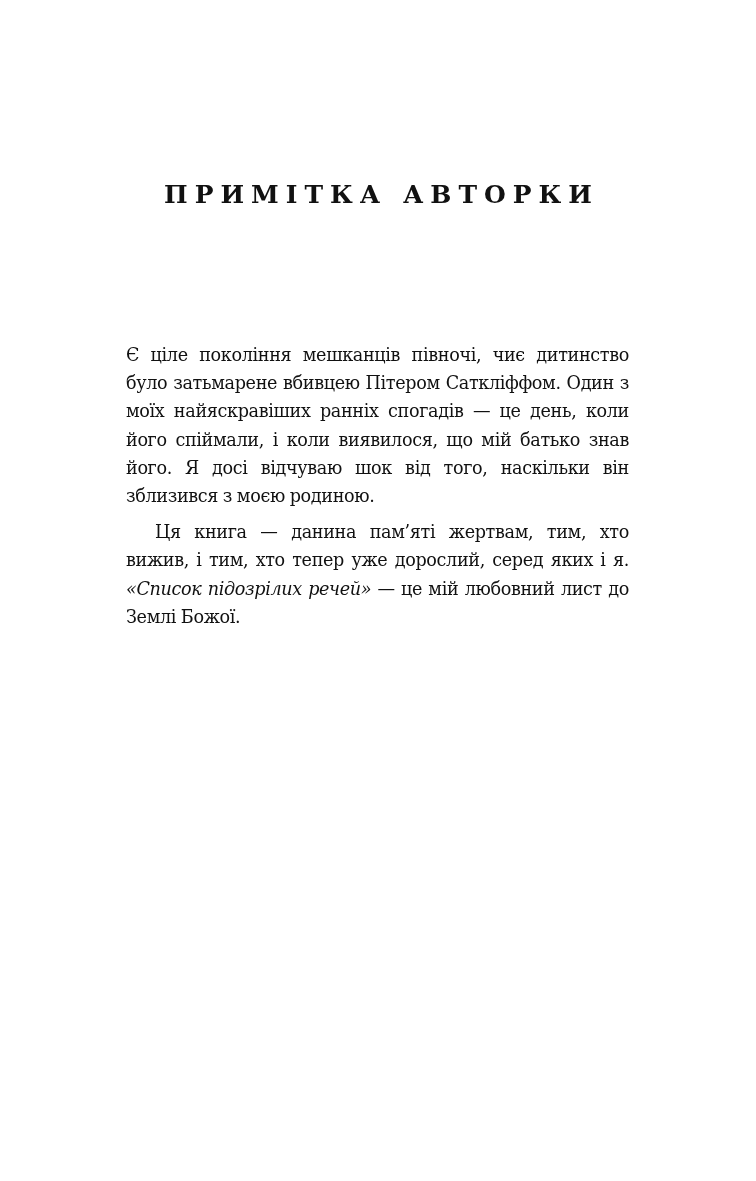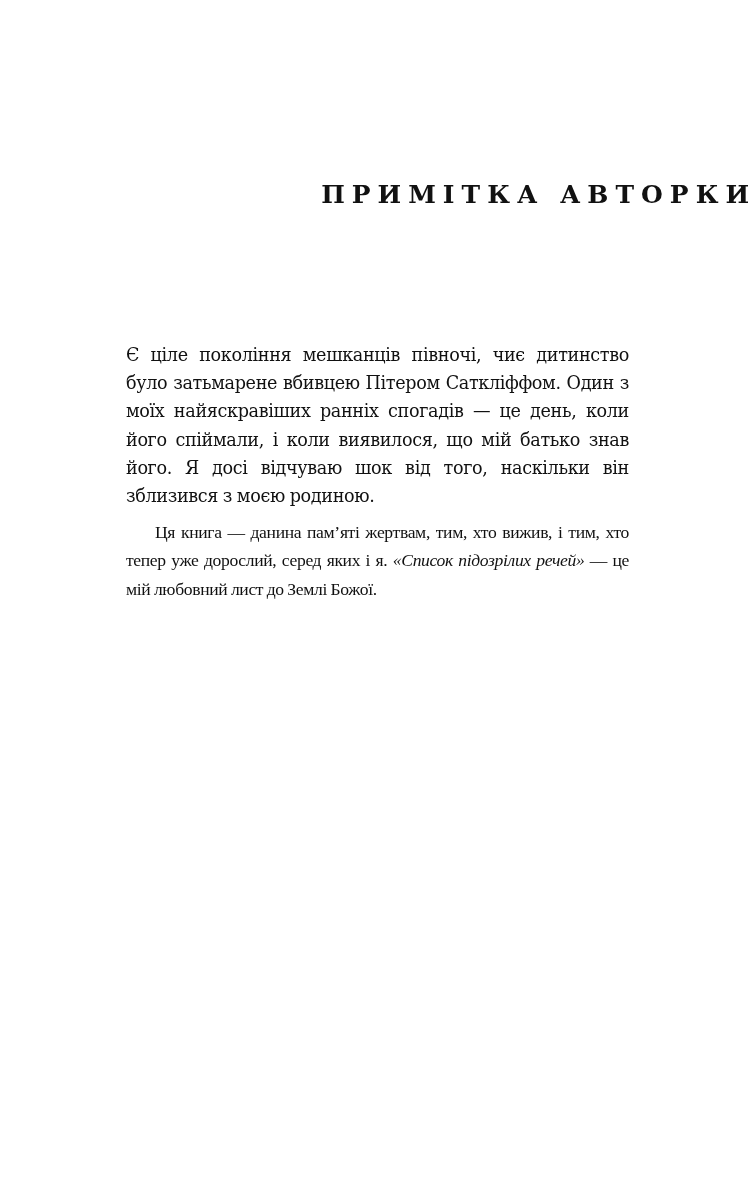--- a/index.html
+++ b/index.html
@@ -20,21 +20,21 @@
       left: 0;
       top: 0;
       width: 756px;
       height: 1181px;
     }
     .title {
       position: absolute;
       top: 178px;
       left: 0;
       width: 756px;
-      text-align: right;
+      text-align: center;
       font-family: "DejaVu Serif", serif;
       font-size: 25px;
       font-weight: bold;
       letter-spacing: 7px;
       line-height: 34px;
       margin: 0;
       padding-left: 7px;
       box-sizing: border-box;
     }
     .body-text {
@@ -48,21 +48,20 @@
       text-align: justify;
       letter-spacing: -0.35px;
       word-spacing: -0.5px;
     }
     .body-text p {
       margin: 8px;
       hyphens: manual;
     }
     .body-text p.indent {
       text-indent: 29px;
-      font-family: Liberation Serif, serif;
     }
     .body-text em {
       font-style: italic;
     }
   </style>
 </head>
 <body>
 
 <div class="page">
   <h1 class="title">ПРИМІТКА АВТОРКИ</h1>

